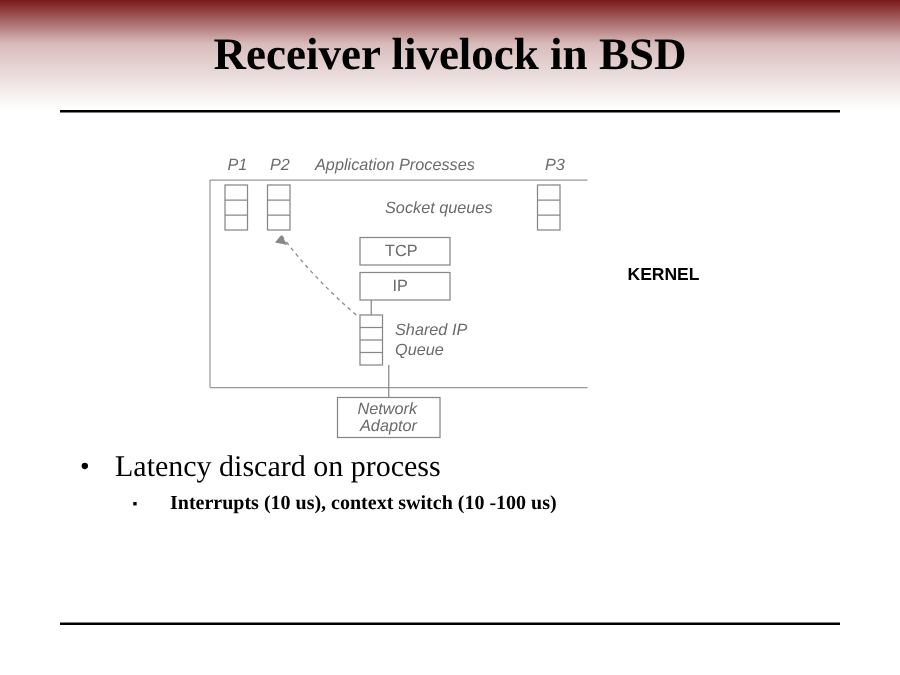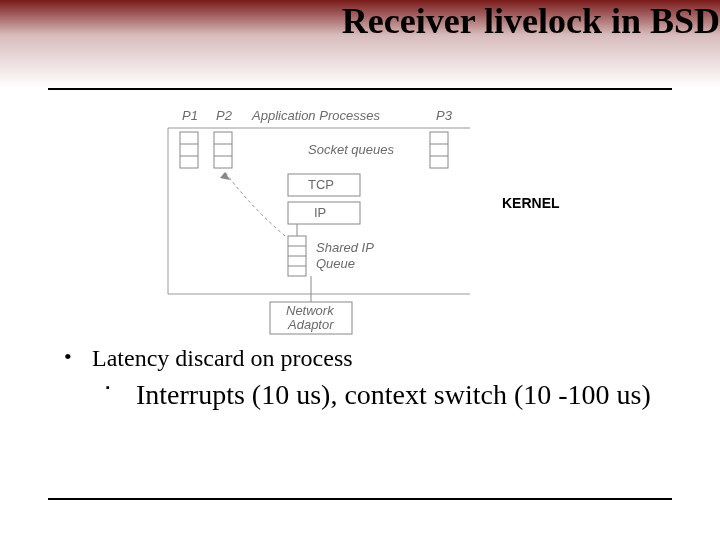--- a/index.html
+++ b/index.html
@@ -12,36 +12,36 @@
   }
   .slide {
     width: 720px;
     height: 540px;
     position: relative;
   }
   .header {
     width: 100%;
     height: 88px;
     background: linear-gradient(to bottom, #7a1a1a 0%, #d8bcbc 40%, #fff 100%);
-    text-align: right;
-    padding-top: 0;
+    text-align: center;
+    padding-top: 22px;
   }
   .title {
     font-size: 36px;
     font-weight: bold;
     color: #000;
     font-family: 'Times New Roman', Times, serif;
   }
   .hr-line {
     border: none;
     border-top: 2.5px solid #000;
     margin: 0 48px;
   }
   .diagram {
-    margin: 16px auto 8px auto;
+    margin: 32px auto 8px auto;
     width: 460px;
     height: 230px;
     position: relative;
   }
   .diagram svg { display: block; }
   .diagram text {
     font-family: Arial, Helvetica, sans-serif;
     font-style: italic;
     fill: #6b6b6b;
     font-size: 13px;
@@ -63,23 +63,24 @@
   .bullets li.main::before {
     content: "•";
     position: absolute;
     left: 6px;
     top: 0;
     font-size: 22px;
   }
   .bullets li.sub {
     position: relative;
     padding-left: 78px;
-    font-size: 28px;
+    font-size: 16px;
     line-height: 1.3;
     margin-top: 4px;
+    font-weight: bold;
   }
   .bullets li.sub::before {
     content: "▪";
     position: absolute;
     left: 48px;
     top: 3px;
     font-size: 11px;
   }
   .footer-line {
     position: absolute;

